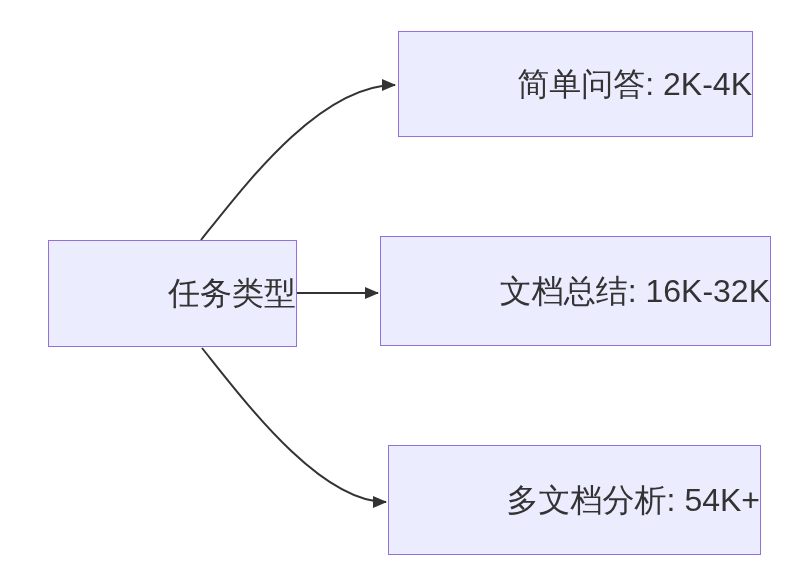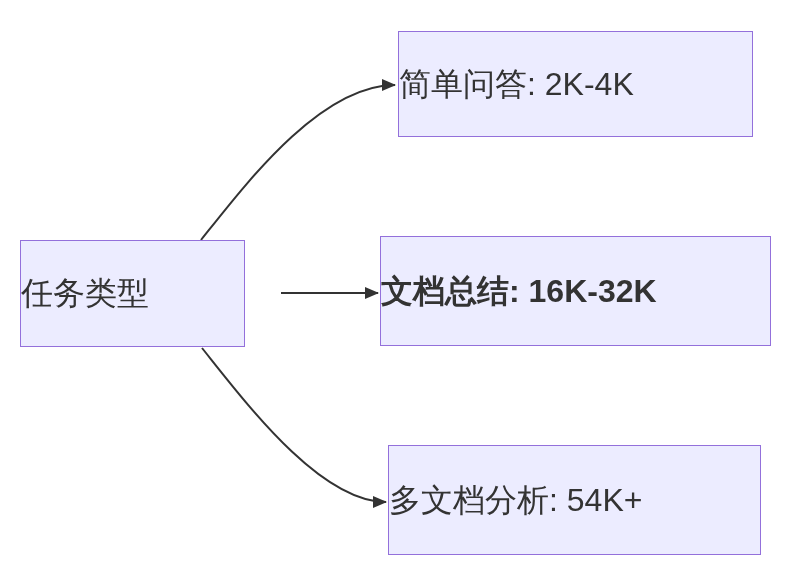--- a/index.html
+++ b/index.html
@@ -32,29 +32,29 @@
     fill: var(--edge, #333333);
     stroke: none;
   }
   .node {
     position: absolute;
     box-sizing: border-box;
     background: var(--node-fill, #ECECFF);
     border: 1.5px solid var(--node-border, #9370DB);
     display: flex;
     align-items: center;
-    justify-content: flex-start;
+    justify-content: flex-end;
     color: var(--text, #333333);
     font-size: 32px;
     line-height: 1.2;
     white-space: nowrap;
   }
-  .node-root        { left: 20px;  top: 240px; width: 225px; height: 107px; }
+  .node-root        { left: 48px;  top: 240px; width: 249px; height: 107px; }
   .node-simple-qa   { left: 398px; top: 31px;  width: 355px; height: 106px; }
-  .node-doc-summary { left: 380px; top: 236px; width: 391px; height: 110px; font-weight: bold; }
+  .node-doc-summary { left: 380px; top: 236px; width: 391px; height: 110px; }
   .node-multi-doc   { left: 388px; top: 445px; width: 373px; height: 110px; }
 </style>
 </head>
 <body>
 
 <div class="canvas">
 
   <svg class="edges" viewBox="0 0 787 572" xmlns="http://www.w3.org/2000/svg">
     <defs>
       <marker id="arrowhead" viewBox="0 0 14 12" refX="13" refY="6" markerWidth="14" markerHeight="12" markerUnits="userSpaceOnUse" orient="auto">

